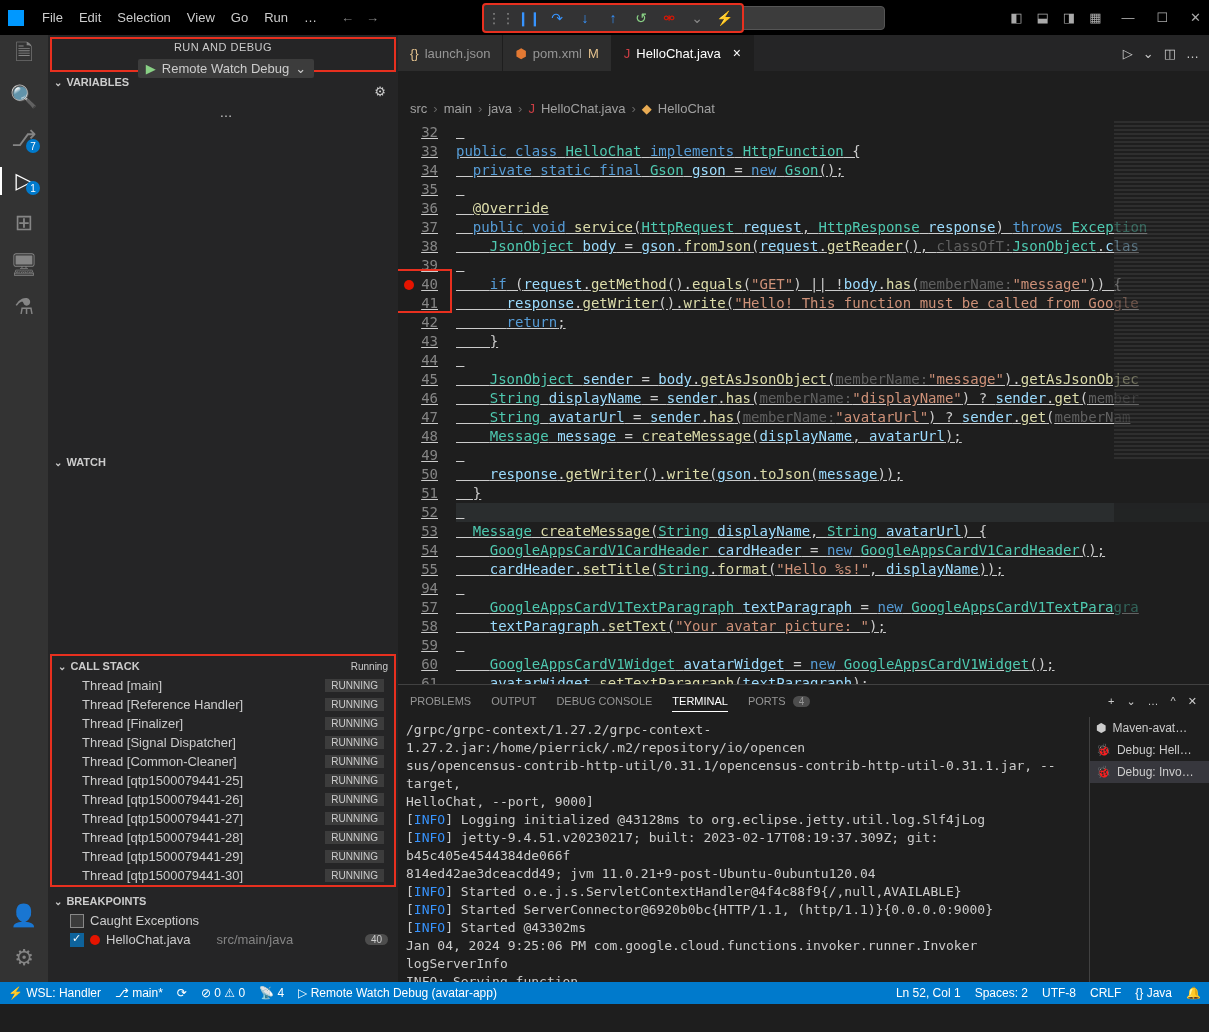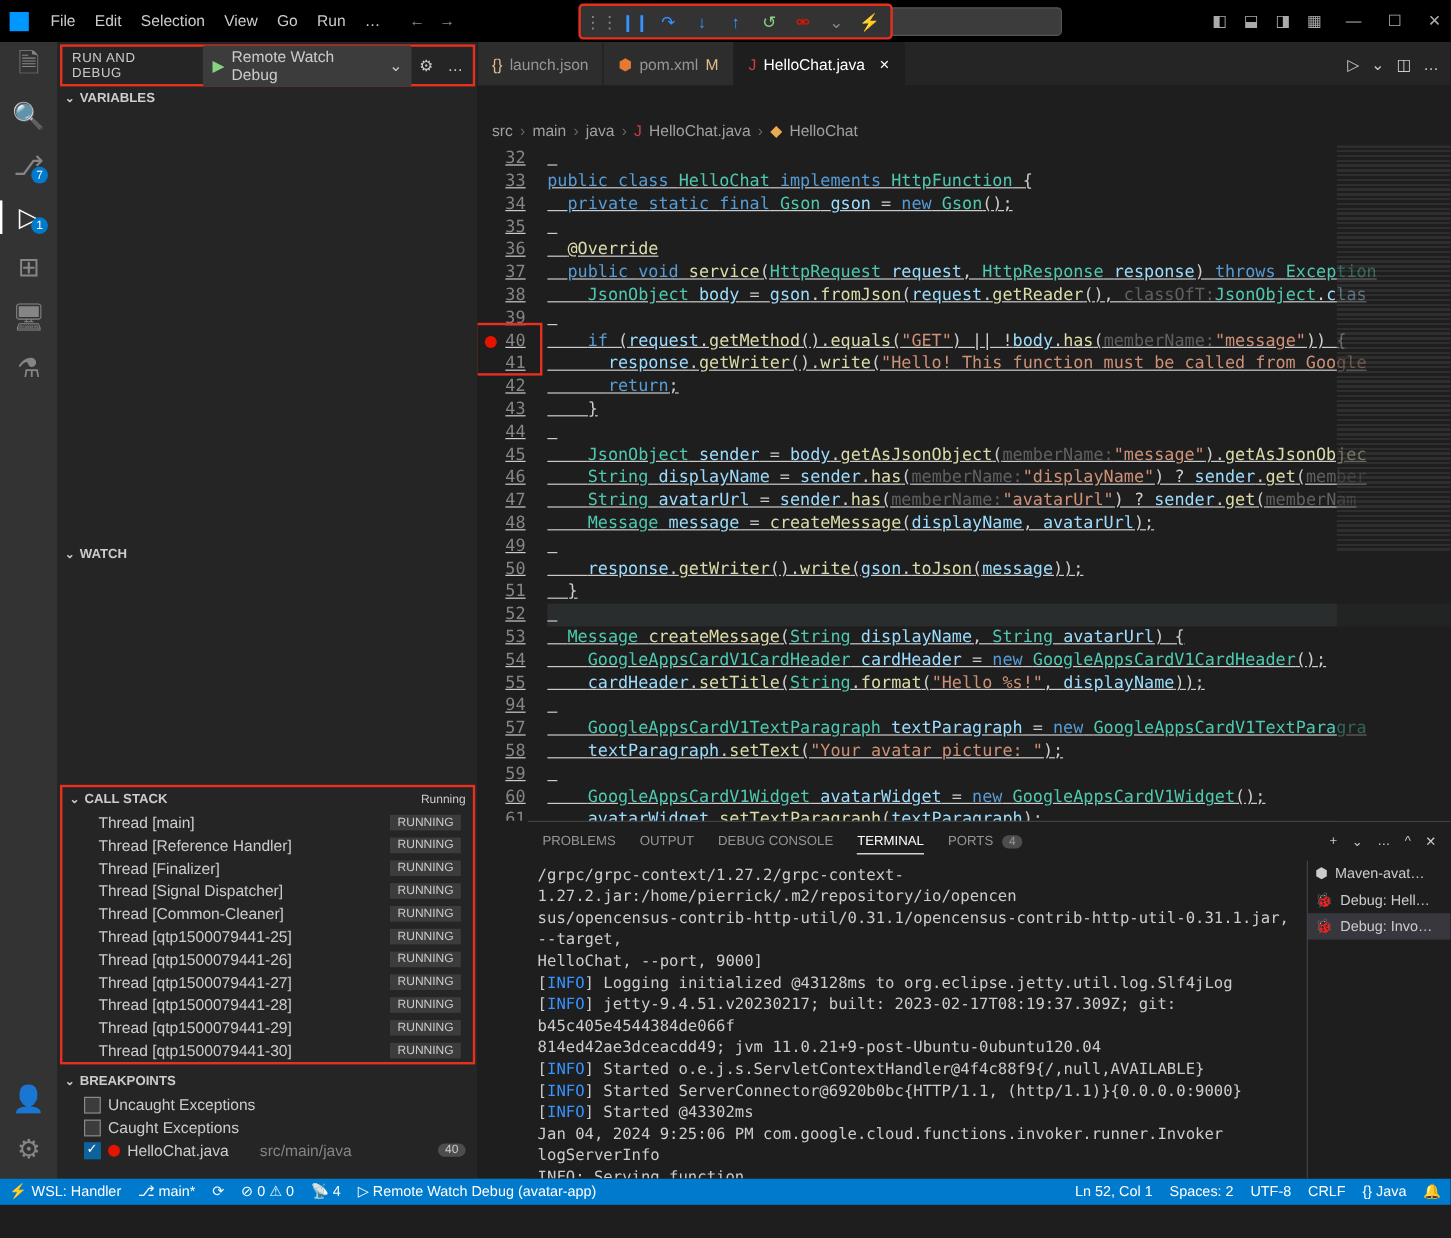--- a/index.html
+++ b/index.html
@@ -15,21 +15,21 @@
 .debug-toolbar { position: absolute; top: 3px; left: 482px; background: #333334; border-radius: 4px; display: flex; gap: 10px; padding: 4px 8px; z-index: 10; border: 2px solid #e8301f; }
 .debug-toolbar span { width: 18px; height: 18px; display: flex; align-items: center; justify-content: center; font-size: 14px; }
 .main-area { display: flex; height: 947px; }
 .activity-bar { width: 48px; background: #333333; display: flex; flex-direction: column; align-items: center; padding-top: 8px; gap: 18px; }
 .activity-bar .icon { color: #858585; font-size: 22px; width: 24px; height: 24px; display: flex; align-items: center; justify-content: center; position: relative; }
 .activity-bar .icon.active { color: #fff; }
 .activity-bar .icon.active::before { content: ''; position: absolute; left: -12px; width: 2px; height: 28px; background: #fff; }
 .badge { position: absolute; bottom: -2px; right: -4px; background: #007acc; color: #fff; border-radius: 50%; font-size: 10px; width: 14px; height: 14px; display: flex; align-items: center; justify-content: center; }
 .activity-bar .bottom-icons { margin-top: auto; margin-bottom: 12px; display: flex; flex-direction: column; gap: 18px; }
 .sidebar { width: 350px; background: #252526; display: flex; flex-direction: column; overflow: hidden; }
-.sidebar-header { height: 35px; display: flex; align-items: center; padding: 2px 8px; gap: 6px; border: 2px solid #e8301f; margin: 2px 2px 0 2px; }
+.sidebar-header { height: 35px; display: flex; align-items: center; padding: 2px 8px; gap: 6px; border: 2px solid #e8301f; margin: 2px 2px 0 2px; flex-direction: column; }
 .sidebar-title { font-size: 11px; color: #ccc; letter-spacing: 0.5px; }
 .debug-config { display: flex; align-items: center; background: #3c3c3c; padding: 2px 8px; border-radius: 2px; gap: 6px; margin-left: 6px; }
 .play-icon { color: #89d185; }
 .gear-icon-sm { color: #ccc; margin-left: auto; }
 .section-header { display: flex; align-items: center; padding: 4px 6px; font-size: 11px; font-weight: bold; color: #ccc; }
 .chev { margin-right: 4px; font-size: 10px; }
 .section-body { flex: 0 0 auto; }
 .variables-sec { height: 360px; }
 .watch-sec { height: 182px; }
 .callstack-sec { border: 2px solid #e8301f; margin: 0 2px; }
@@ -62,21 +62,21 @@
 .kw { color: #569cd6; }
 .type { color: #4ec9b0; }
 .fn { color: #dcdcaa; }
 .str { color: #ce9178; }
 .ann { color: #dcdcaa; }
 .param { color: #9cdcfe; }
 .hint { color: #606060; }
 .line-hl { background: #2a2d2e; }
 .minimap { position: absolute; right: 0; top: 0; width: 95px; height: 100%; background: #1e1e1e; opacity: 0.6; }
 .minimap-content { width: 100%; height: 60%; background: repeating-linear-gradient(0deg, #3a3a3a 0 2px, transparent 2px 4px); }
-.terminal-panel { height: 298px; display: flex; flex-direction: column; border-top: 1px solid #414141; background: #1e1e1e; margin-left: 42px; }
+.terminal-panel { height: 298px; display: flex; flex-direction: column; border-top: 1px solid #414141; background: #1e1e1e; }
 .panel-tabs { height: 32px; display: flex; align-items: center; padding: 0 12px; gap: 20px; font-size: 11px; color: #969696; }
 .panel-tab { padding: 4px 0; cursor: pointer; }
 .panel-tab.active { color: #fff; border-bottom: 1px solid #fff; }
 .panel-tab .count-badge { background: #4d4d4d; border-radius: 8px; padding: 0 6px; margin-left: 4px; font-size: 10px; }
 .panel-actions { margin-left: auto; display: flex; gap: 12px; color: #ccc; }
 .terminal-body { flex: 1; display: flex; overflow: hidden; }
 .terminal-output { flex: 1; font-family: Consolas, monospace; font-size: 13px; line-height: 18px; padding: 4px 8px; color: #ccc; white-space: pre-wrap; overflow: hidden; }
 .info-tag { color: #3794ff; }
 .terminal-sidebar { width: 120px; border-left: 1px solid #414141; font-size: 12px; }
 .term-item { display: flex; align-items: center; padding: 4px 6px; gap: 6px; white-space: nowrap; overflow: hidden; }
@@ -224,24 +224,20 @@
             <span class="tstatus">RUNNING</span>
           </div>
         </div>
     </div>
 
     <div class="section-header" style="margin-top:4px">
       <span class="chev">⌄</span>
       <span>BREAKPOINTS</span>
     </div>
     <div>
-      <div class="bp-row">
-        <div class="checkbox"></div>
-        <span>Uncaught Exceptions</span>
-      </div>
       <div class="bp-row">
         <div class="checkbox"></div>
         <span>Caught Exceptions</span>
       </div>
       <div class="bp-row">
         <div class="checkbox checked"></div>
         <div class="bp-dot"></div>
         <span>HelloChat.java</span>
         <span style="color:#858585;margin-left:20px">src/main/java</span>
         <span class="bp-count-badge">40</span>

